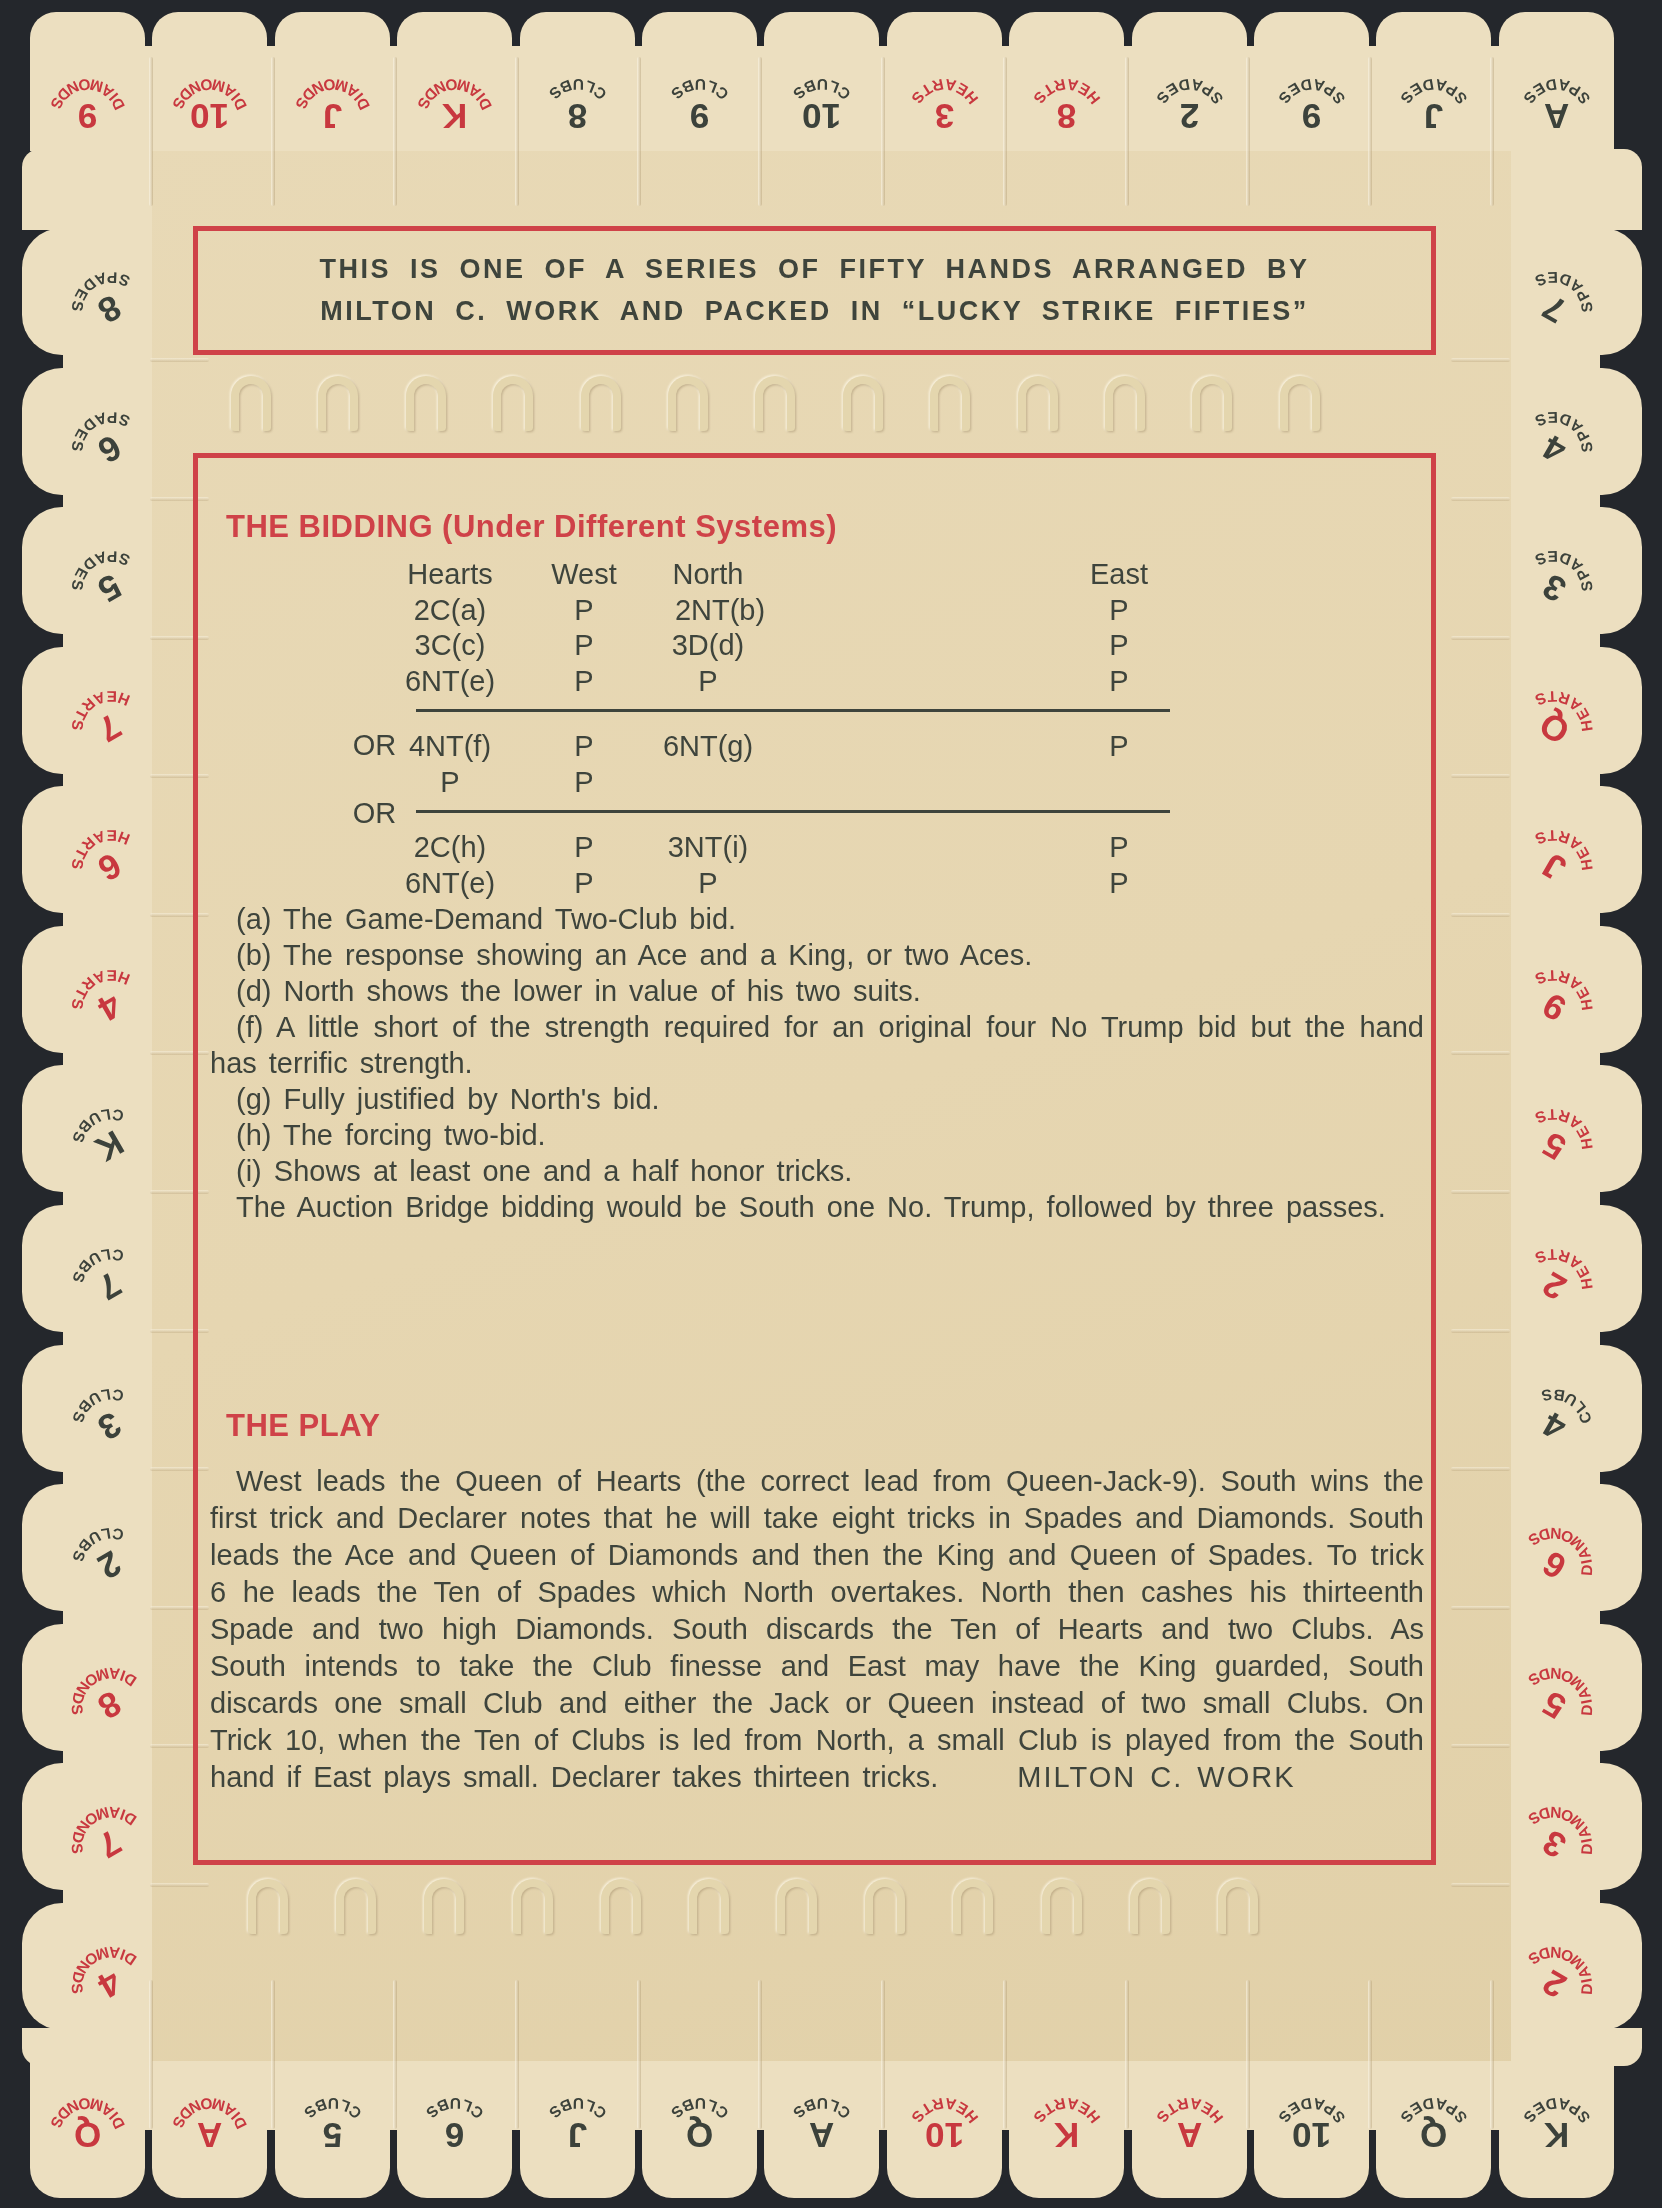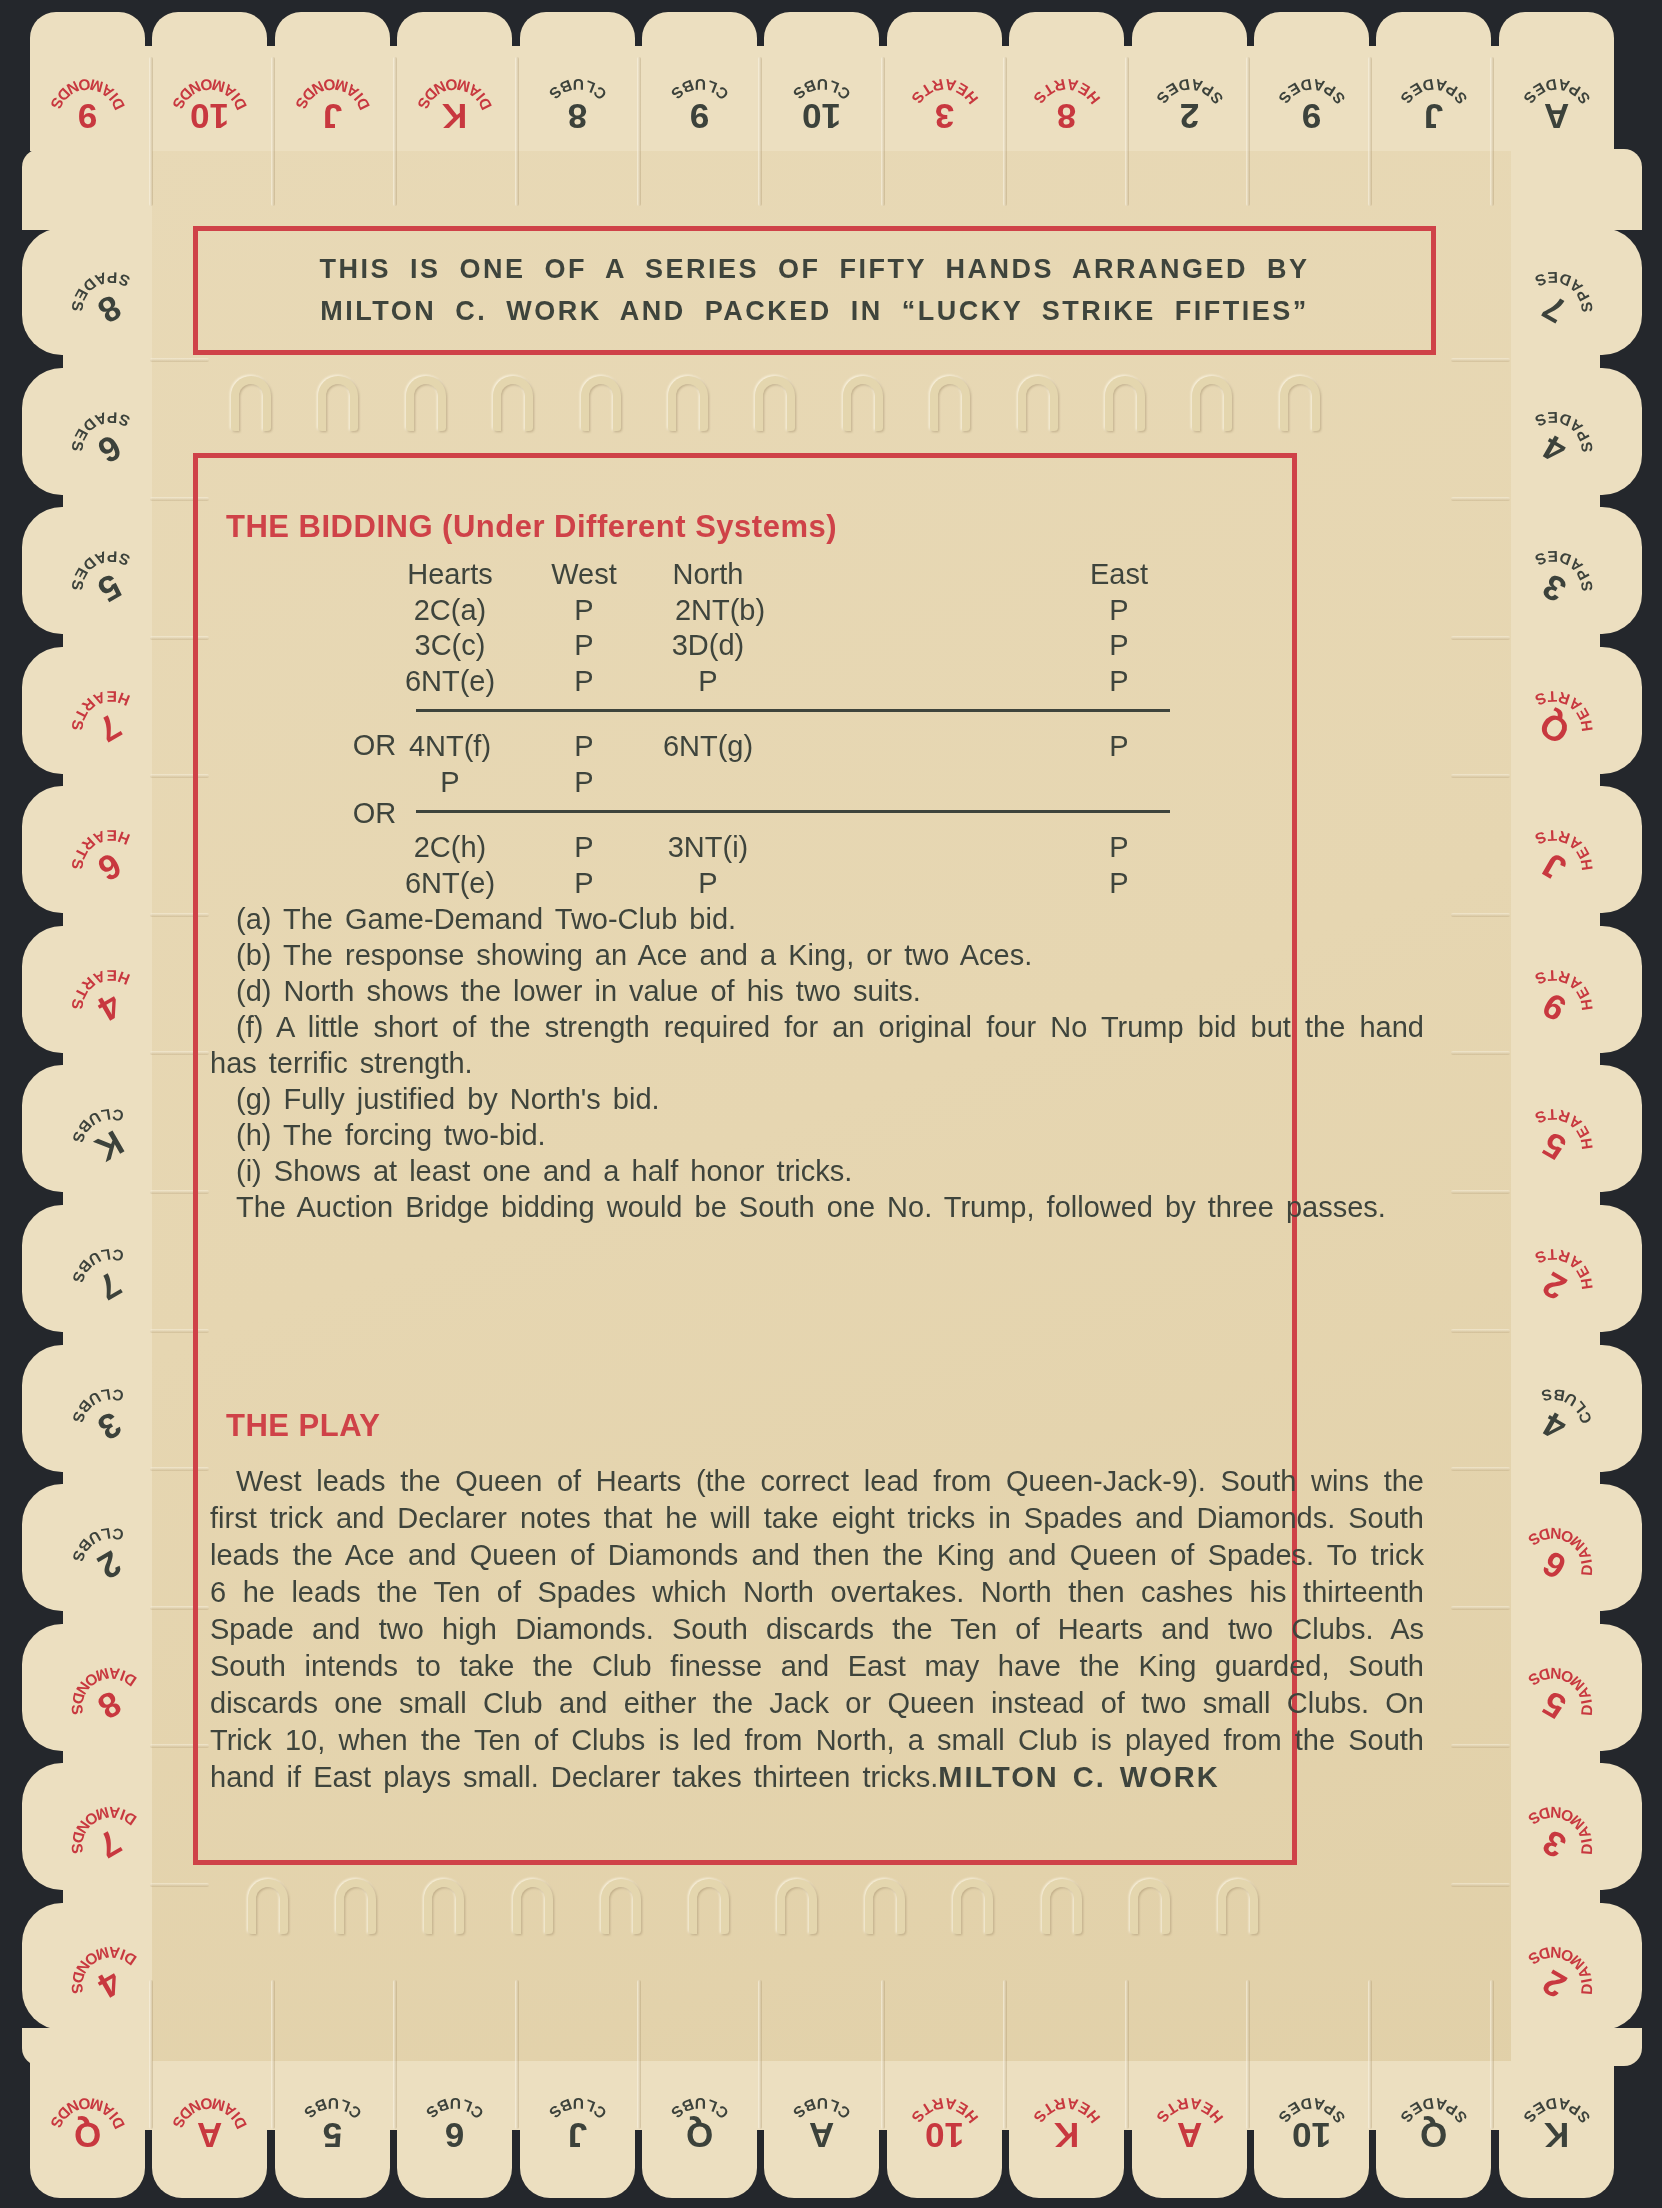--- a/index.html
+++ b/index.html
@@ -30,39 +30,39 @@
   .tab-right .badge{transform:rotate(210deg);}
   .badge svg{width:103px;height:103px;display:block;}
   .badge text{font-family:"Liberation Sans","DejaVu Sans",sans-serif;font-weight:700;}
   .slit{position:absolute;width:4px;border-radius:2px;z-index:3;opacity:.65;
         background:linear-gradient(90deg,rgba(255,251,238,.95),rgba(150,124,78,.5));}
   .slit-h{position:absolute;height:4px;border-radius:2px;z-index:3;opacity:.5;
         background:linear-gradient(180deg,rgba(255,251,238,.95),rgba(150,124,78,.5));}
   .box{position:absolute;border:5px solid var(--c-red,#cf4248);box-sizing:border-box;z-index:5;background:transparent;}
   .header-box{left:193px;top:226px;width:1243px;height:129px;text-align:center;padding-top:17px;}
   .hline{color:var(--c-ink,#3e443c);font-size:27px;font-weight:700;letter-spacing:2.5px;word-spacing:9px;line-height:42px;}
-  .main-box{left:193px;top:453px;width:1104px;height:1412px;}
+  .main-box{left:193px;top:453px;width:1243px;height:1412px;}
   .sec-title{position:absolute;color:var(--c-red,#cf4248);font-weight:700;font-size:31px;letter-spacing:0.5px;z-index:6;}
   .shoes{position:absolute;display:flex;justify-content:space-between;z-index:2;}
   .shoe{width:40px;height:55px;border:8px solid #e4d6ae;border-bottom:none;box-sizing:border-box;
         border-radius:26px 26px 5px 5px;
         filter:drop-shadow(1.5px 1.5px 1px rgba(120,95,55,.38)) drop-shadow(-1px -1px 1px rgba(255,250,235,.85));}
   #bid-table{position:absolute;left:0;top:99px;width:1233px;height:348px;z-index:6;}
   .tcell{position:absolute;width:168px;text-align:center;color:var(--c-ink,#3e443c);
          font-size:29px;line-height:34px;font-weight:400;}
   .thead{font-weight:400;}
   .trule{position:absolute;left:218px;width:754px;height:3px;background:var(--c-ink,#3e443c);}
   .tor{position:absolute;left:139px;width:75px;text-align:center;color:var(--c-ink,#3e443c);font-size:29px;}
   #notes{position:absolute;left:12px;top:443px;width:1214px;z-index:6;}
   #notes p{margin:0;color:var(--c-ink,#3e443c);font-size:29px;line-height:36px;text-align:justify;
            text-indent:26px;word-spacing:4px;}
   .play-title{left:28px;top:950px;}
   .play-body{position:absolute;left:12px;top:1005px;width:1214px;margin:0;color:var(--c-ink,#3e443c);
              font-size:29px;line-height:37px;text-align:justify;text-indent:26px;word-spacing:4px;z-index:6;}
-  .sig{font-weight:700;letter-spacing:2px;white-space:nowrap;}
+  .sig{font-weight:400;letter-spacing:2px;margin-left:79px;white-space:nowrap;}
 </style>
 </head>
 <body>
 
 <div id="page">
   <div id="card" style="position:absolute;inset:0;">
     <div class="card-body" style="background: linear-gradient(160deg, rgb(232, 217, 182) 0%, rgb(230, 214, 177) 50%, rgb(225, 208, 168) 100%);"></div>
 
     <div class="backfill" style="left:30px;top:46px;width:1584px;height:105px;"></div>
     <div class="backfill" style="left:30px;top:2061px;width:1584px;height:69px;"></div>

